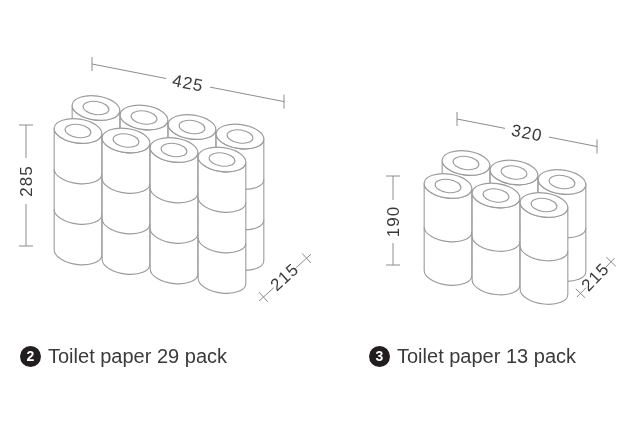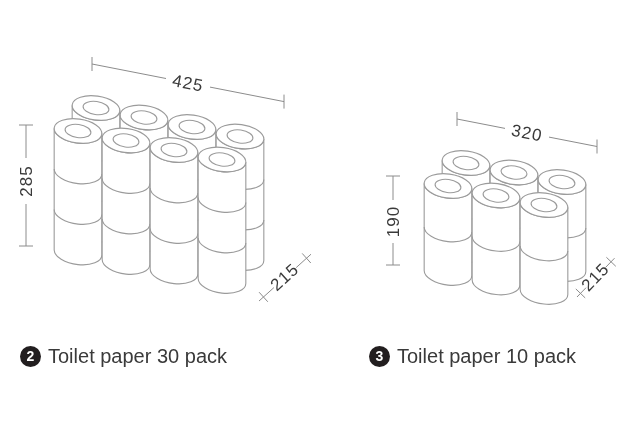--- a/index.html
+++ b/index.html
@@ -202,19 +202,19 @@
       <line class="dl" x1="577" y1="297" x2="586" y2="287.7"></line>
       <line class="dt" x1="575.8" y1="288.9" x2="585.2" y2="297.9"></line>
       <text class="dtext" transform="rotate(-46 595.8 277.6)" x="595.8" y="282.6" text-anchor="middle">215</text>
       <line class="dl" x1="605.5" y1="267.5" x2="614.5" y2="258.2"></line>
       <line class="dt" x1="606.4" y1="257.3" x2="615.8" y2="266.3"></line>
     </g>
   </svg>
 
   <div class="figure-label" style="left:20px">
     <span class="badge">2</span>
-    <span class="label-text">Toilet paper 30 pack</span>
+    <span class="label-text">Toilet paper 29 pack</span>
   </div>
   <div class="figure-label" style="left:369px">
     <span class="badge">3</span>
-    <span class="label-text">Toilet paper 10 pack</span>
+    <span class="label-text">Toilet paper 13 pack</span>
   </div>
 </div>
 
 </body></html>

